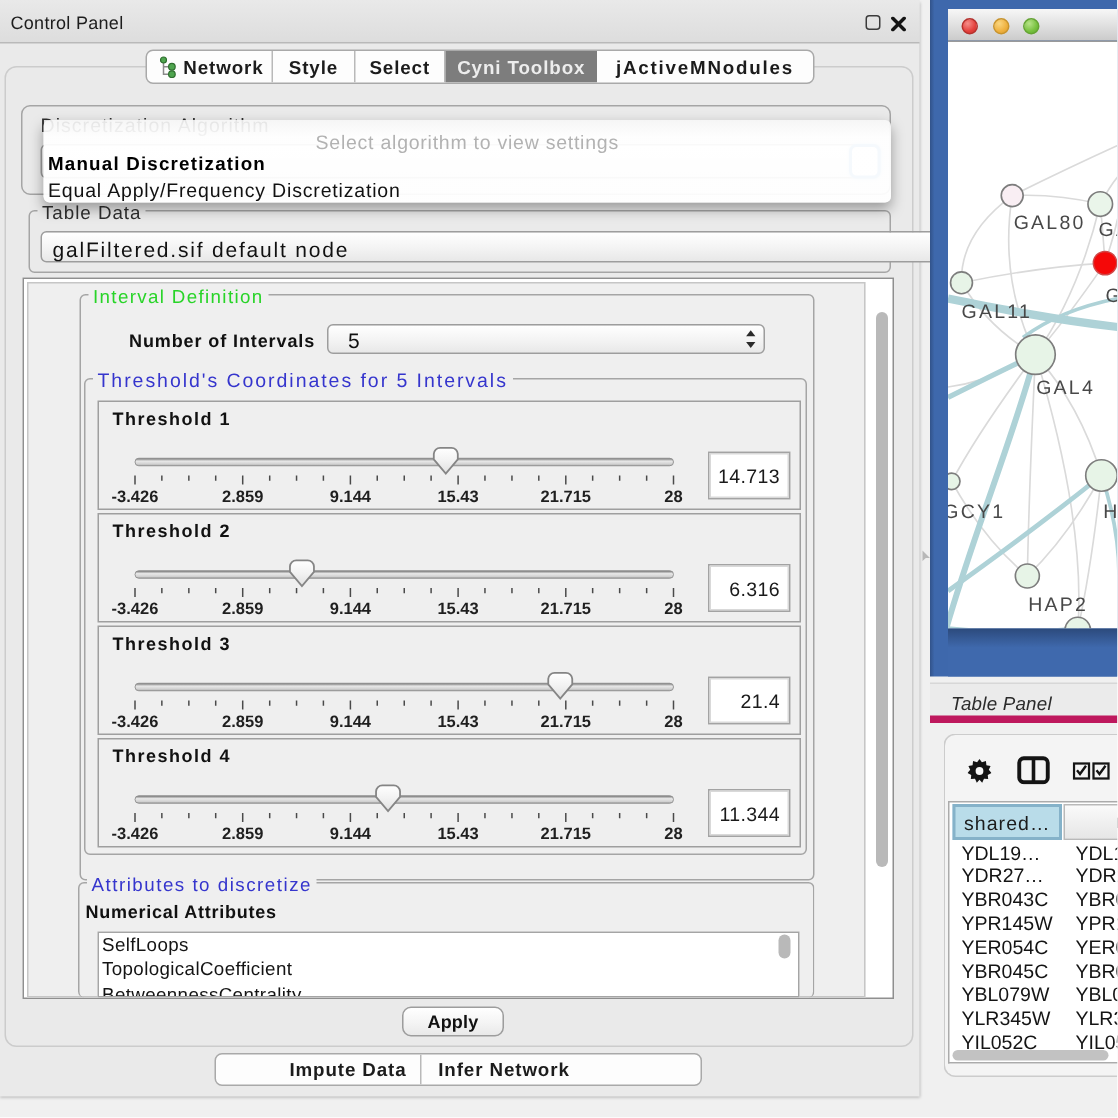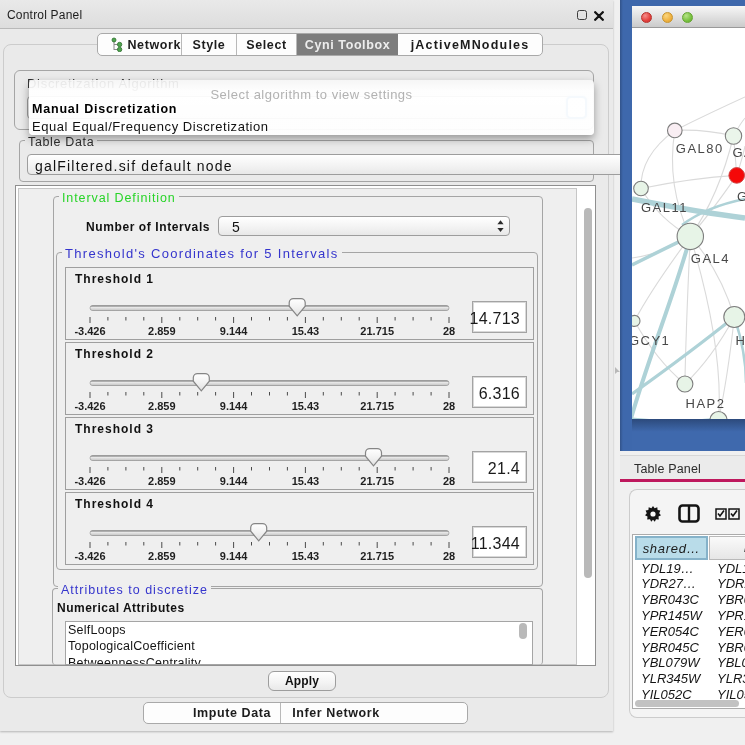--- a/index.html
+++ b/index.html
@@ -38,21 +38,21 @@
   border:1px solid #9d9d9d; border-radius:4px; font-size:14px; color:#111; }
 .combo .ctext { position:absolute; left:7px; top:2.5px; letter-spacing:1.2px; }
 .combo .arr { position:absolute; right:8px; top:2px; width:9px; }
 
 
 .thpanel { position:absolute; left:65px; width:469px; height:73px;
   border:1px solid #9f9f9f; background:#efefef; }
 .thlabel { position:absolute; left:9px; top:4px; font-size:12px; font-weight:bold; letter-spacing:1px; color:#111; }
 .valbox { position:absolute; left:406px; top:33px; width:55px; height:32px;
   background:#ffffff; border:1px solid #a3a3a3; box-shadow:inset 0 0 0 1px #d9d9d9;
-  font-size:16px; letter-spacing:0.25px; color:#1a1a1a; }
+  font-size:13px; letter-spacing:0.25px; color:#1a1a1a; }
 .valbox span { position:absolute; right:6px; top:8px; }
 
 
 #popup { position:absolute; left:13px; top:80px; width:565px; height:55px;
   background:linear-gradient(rgba(247,247,247,0.9), rgba(255,255,255,0.94) 20%, rgba(255,255,255,0.94));
   border-radius:4px; box-shadow:0 4px 9px rgba(0,0,0,0.35);margin-left:16px; }
 
 
 #scrollpane { position:absolute; left:15px; top:185px; width:581px; height:481px;
   background:#ffffff; border:1px solid #8f8f8f; }
@@ -76,26 +76,26 @@
 #netwin { position:absolute; left:620px; top:0; width:125px; height:451px;
   background:linear-gradient(90deg,#32538a 0,#3e68ac 3px); }
 #netbar { position:absolute; left:12px; top:6px; width:113px; height:22px;
   background:linear-gradient(#f7f7f7,#cbcbcb); border-bottom:1px solid #9a9a9a; }
 .tl { position:absolute; top:6px; width:11px; height:11px; border-radius:50%; }
 #netcanvas { position:absolute; left:12px; top:28px; width:113px; height:391px; background:#ffffff; overflow:hidden; }
 #netbot { position:absolute; left:12px; top:419px; width:113px; height:32px;
   background:linear-gradient(#2c4a7c,#3f69ad 40%); }
 
 #tpbar { position:absolute; left:620px; top:455px; width:125px; height:27px;
-  background:#ebebeb; border-top:1px solid #d7d7d7; border-bottom:3px solid #be185d; }
+  background:#ebebeb; border-top:1px solid #d7d7d7; border-bottom:5px solid #be185d;font-style:italic; }
 #tpbar span { position:absolute; left:14px; top:6px; font-size:12.5px; letter-spacing:0.15px; color:#2b2b2b; }
 #tablepanel { position:absolute; left:629px; top:489px; width:116px; height:229px;
   background:#f4f4f4; border:1px solid #cccccc; border-radius:8px 0 0 8px; border-right:none; }
 #dtable { position:absolute; left:2px; top:44px; width:114px; height:175px;
-  background:#ffffff; border:1px solid #ababab; border-right:none; overflow:hidden;font-style:italic; }
+  background:#ffffff; border:1px solid #ababab; border-right:none; overflow:hidden; }
 .hcell1 { position:absolute; left:2px; top:1px; width:73px; height:24px; background:#b9dce9;
   border:2px solid #85b2c9; font-size:13px; color:#1c1c1c; text-align:center; line-height:21px; }
 .hcell2 { position:absolute; left:76px; top:1px; width:38px; height:24px;
   background:linear-gradient(#fafafa,#e6e6e6); border:1px solid #b9b9b9; font-size:13px; color:#1c1c1c; }
 .trow { position:absolute; left:0; width:114px; height:15.8px; font-size:13px; color:#141414; }
 .trow .c1 { position:absolute; left:8px; }
 .trow .c2 { position:absolute; left:84px; }
 #hsb { position:absolute; left:2px; top:165px; width:104px; height:7px; background:#c2c2c2; border-radius:3.5px; }
 </style></head>
 <body>
@@ -319,25 +319,25 @@
     <div>TopologicalCoefficient</div>
     <div>BetweennessCentrality</div>
     <div id="lsb"></div>
   </div>
 
   <div id="applybtn">Apply</div>
 
   <div id="popup">
     <div class="abs" style="left:0;top:7px;width:565px;text-align:center;font-size:13px;letter-spacing:0.5px;color:#b2b2b2;">Select algorithm to view settings</div>
     <div class="abs" style="left:3px;top:22px;font-size:12.5px;font-weight:bold;letter-spacing:0.8px;color:#000;">Manual Discretization</div>
-    <div class="abs" style="left:3px;top:39px;font-size:13px;letter-spacing:0.55px;color:#111;">Equal Equal/Frequency Discretization</div>
+    <div class="abs" style="left:3px;top:39px;font-size:13px;letter-spacing:0.55px;color:#111;">Equal Apply/Frequency Discretization</div>
   </div>
 
   <div class="tstrip" id="toptabs">
-    <div class="seg" style="width:84px;justify-content:flex-end;padding-left:3px;">
+    <div class="seg" style="width:84px;justify-content:center;padding-left:3px;">
       <svg width="12" height="15" viewBox="0 0 12 15" style="margin-right:4px;">
         <path d="M3,4 L3,13 M3,7.5 L8.5,7.5 M3,12.5 L8.5,12.5" stroke="#8a8a8a" stroke-width="1"></path>
         <circle cx="3" cy="3" r="2" fill="#4fa54f" stroke="#2f6f2f" stroke-width="0.8"></circle>
         <circle cx="8.6" cy="7.5" r="2.2" fill="#4fa54f" stroke="#2f6f2f" stroke-width="0.8"></circle>
         <circle cx="8.6" cy="12.5" r="2.2" fill="#4fa54f" stroke="#2f6f2f" stroke-width="0.8"></circle>
       </svg>Network</div>
     <div class="seg" style="width:55px;">Style</div>
     <div class="seg" style="width:60px;">Select</div>
     <div class="seg sel" style="width:101px;">Cyni Toolbox</div>
     <div class="seg" style="width:144px;letter-spacing:1.2px;">jActiveMNodules</div>

